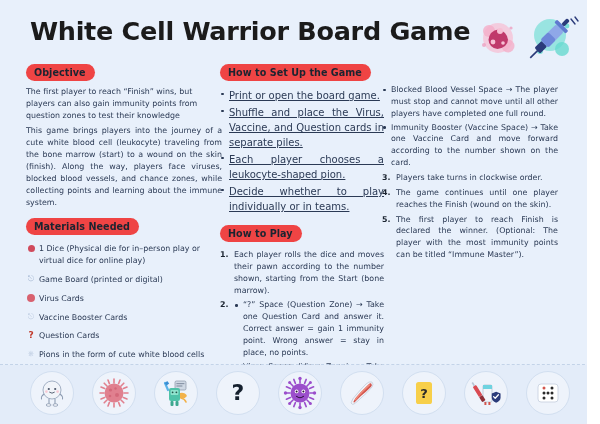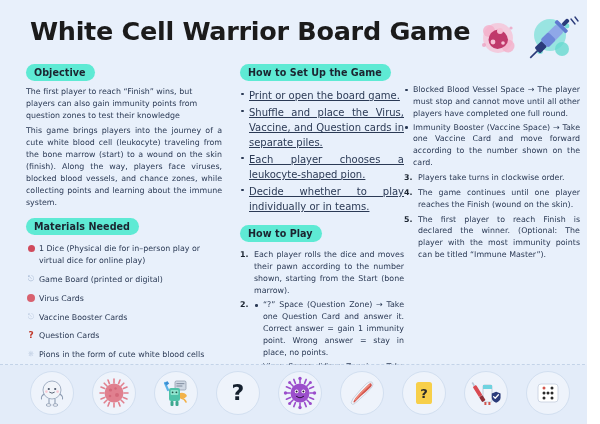--- a/index.html
+++ b/index.html
@@ -28,26 +28,26 @@
     white-space:nowrap;
     font-family:"DejaVu Sans", sans-serif;
   }
   .header-art{
     position:absolute;right:10px;top:13px;
     width:120px;height:50px;
   }
   
   .col{position:absolute;top:62px;}
   .col-1{left:26px;width:196px;}
-  .col-2{left:240px;width:164px;}
-  .col-3{left:404px;width:176px;}
+  .col-2{left:220px;width:164px;}
+  .col-3{left:382px;width:176px;}
 
   .pill{
     display:inline-block;
-    background:#5eead4;
+    background:#ef4444;
     border-radius:11px;
     padding:3px 9px 3px 8px;
     font-size:9.6px;
     font-weight:700;
     color:#1b2430;
     letter-spacing:0.05px;
     margin-bottom:5px;
     font-family:"DejaVu Sans", sans-serif;
   }
   .para{

